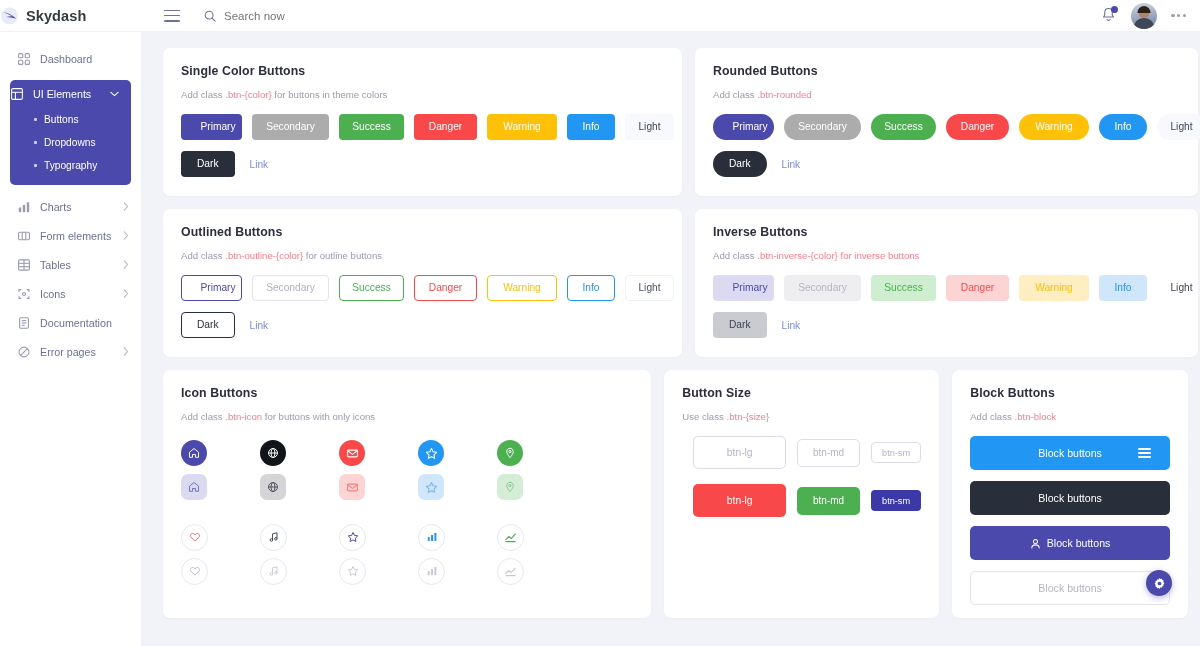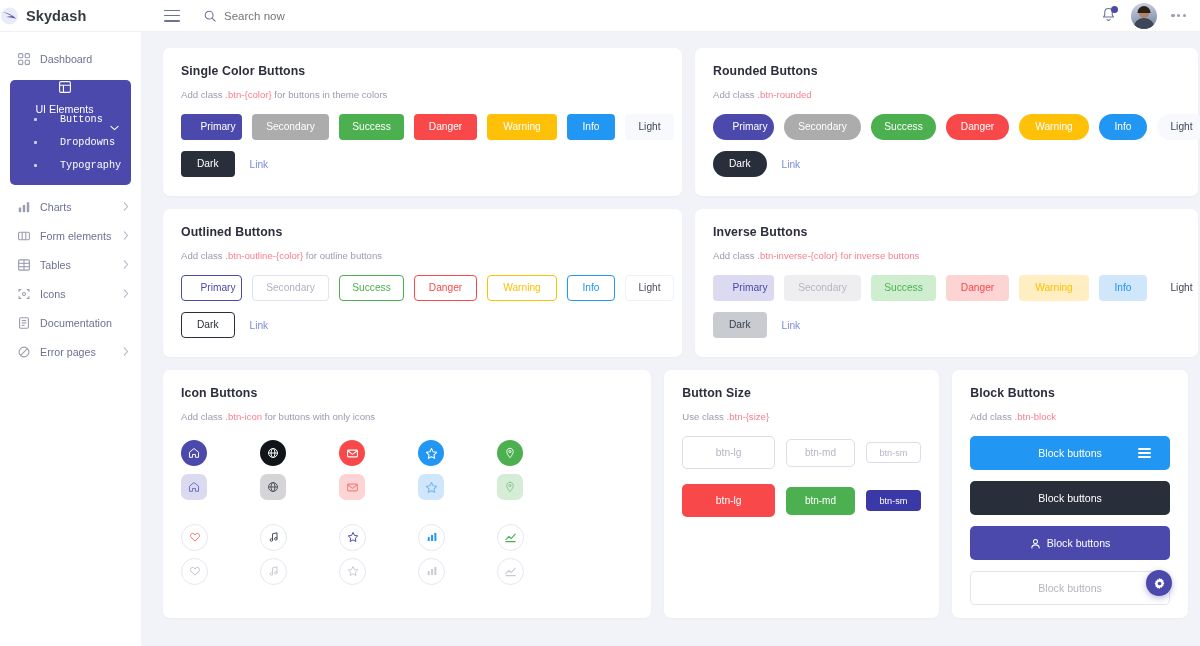--- a/index.html
+++ b/index.html
@@ -45,26 +45,26 @@
     background: #fff; padding-top: 12px;
   }
   .nav-item {
     display: flex; align-items: center; gap: 10px;
     height: 29px; padding: 0 12px 0 17px; font-size: 10.7px; color: #6c7293;
     cursor: pointer; position: relative;
   }
   .nav-item .chev { margin-left: auto; font-size: 9px; color: #b3b5c6; }
   .nav-ico { width: 13px; height: 13px; flex: none; display:flex; align-items:center; justify-content:center;}
   .nav-group { margin: 7px 10px; border-radius: 5px; background: #4B49AC; overflow: hidden; }
-  .nav-group .nav-item { color: #fff; height: 28px; padding-left: 0; flex-direction: column; }
+  .nav-group .nav-item { color: #fff; height: 28px; padding-left: 0; }
   .nav-group .nav-item .chev { color: #fff; }
   .subnav { padding: 0 0 8px 0; }
   .sub-item {
-    display: flex; align-items: center; gap: 23px; height: 23px;
-    padding-left: 24px; font-size: 10.2px; color: #fff; cursor: pointer; font-family: Liberation Mono, monospace;
+    display: flex; align-items: center; gap: 7px; height: 23px;
+    padding-left: 24px; font-size: 10.2px; color: #fff; cursor: pointer;
   }
   .sub-item .bullet { width: 3px; height: 3px; background: #cfcef0; border-radius: 1px; display:block; flex:none;}
 
   
   .main { position: absolute; top: 32px; left: 141px; width: 1059px; height: 614px; padding: 16px 12px 0 22px; }
   .row { display: flex; gap: 13px; margin-bottom: 13px; }
   .card {
     background: #fff; border-radius: 7px; padding: 16px 18px 19px 18px;
     box-shadow: 0 1px 2px rgba(50,60,90,.035);
   }
@@ -93,21 +93,21 @@
   .ibtn {
     width: 26px; height: 26px; border-radius: 50%; display: flex;
     align-items: center; justify-content: center; cursor: pointer;
     border: 1px solid transparent;
   }
   .ibtn.sq { border-radius: 7px; }
   .ibtn.outline { background: #fff; border: 1px solid #e6e7f0; width: 27px; height: 27px; }
 
   
   .size-row { display: flex; align-items: center; gap: 11px; margin-bottom: 15px; }
-  .sz-lg { height: 33px; padding: 0 25px; font-size: 10.3px; border-radius: 5px; min-width: 93px;}
+  .sz-lg { height: 33px; padding: 0 25px; font-size: 10.3px; border-radius: 5px; min-width: 93px; margin-left: 11px;}
   .sz-md { height: 28px; padding: 0 18px; font-size: 10px; border-radius: 5px; min-width: 58px;}
   .sz-sm { height: 21px; padding: 0 13px; font-size: 9.2px; border-radius: 4px; min-width: 46px;}
   .sz-outline { background: #fff; border: 1px solid #dcdde8; color: #b4b6c6; }
 
   
   .block-btn {
     width: 100%; height: 34px; border-radius: 5px; font-size: 10.6px;
     display: flex; align-items: center; justify-content: center; position: relative;
     margin-bottom: 11px; cursor: pointer; border: 1px solid transparent;
   }

